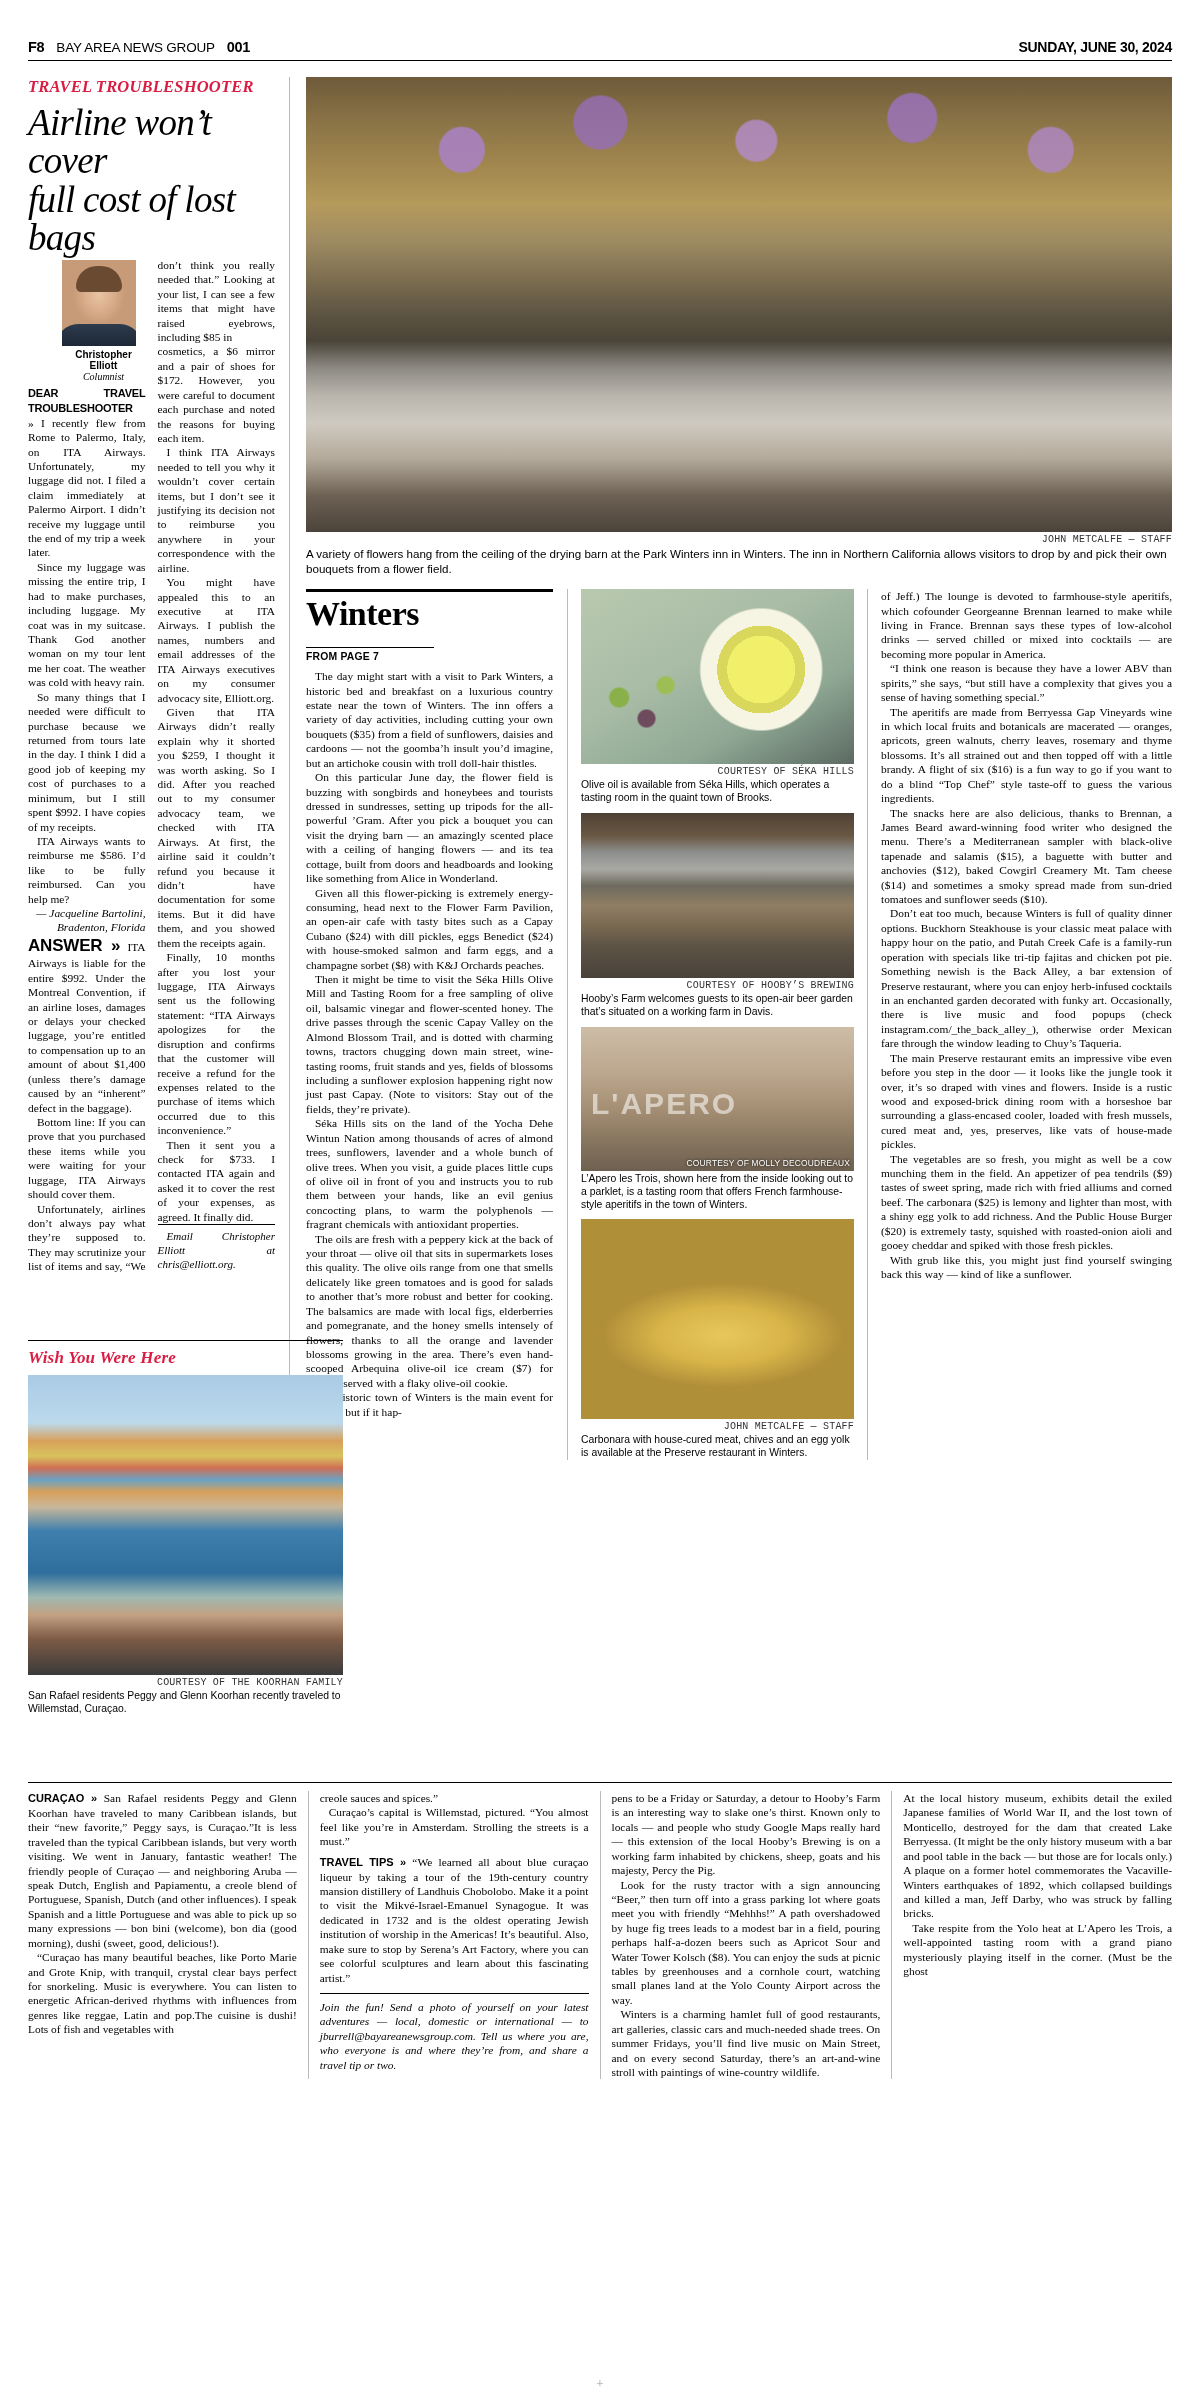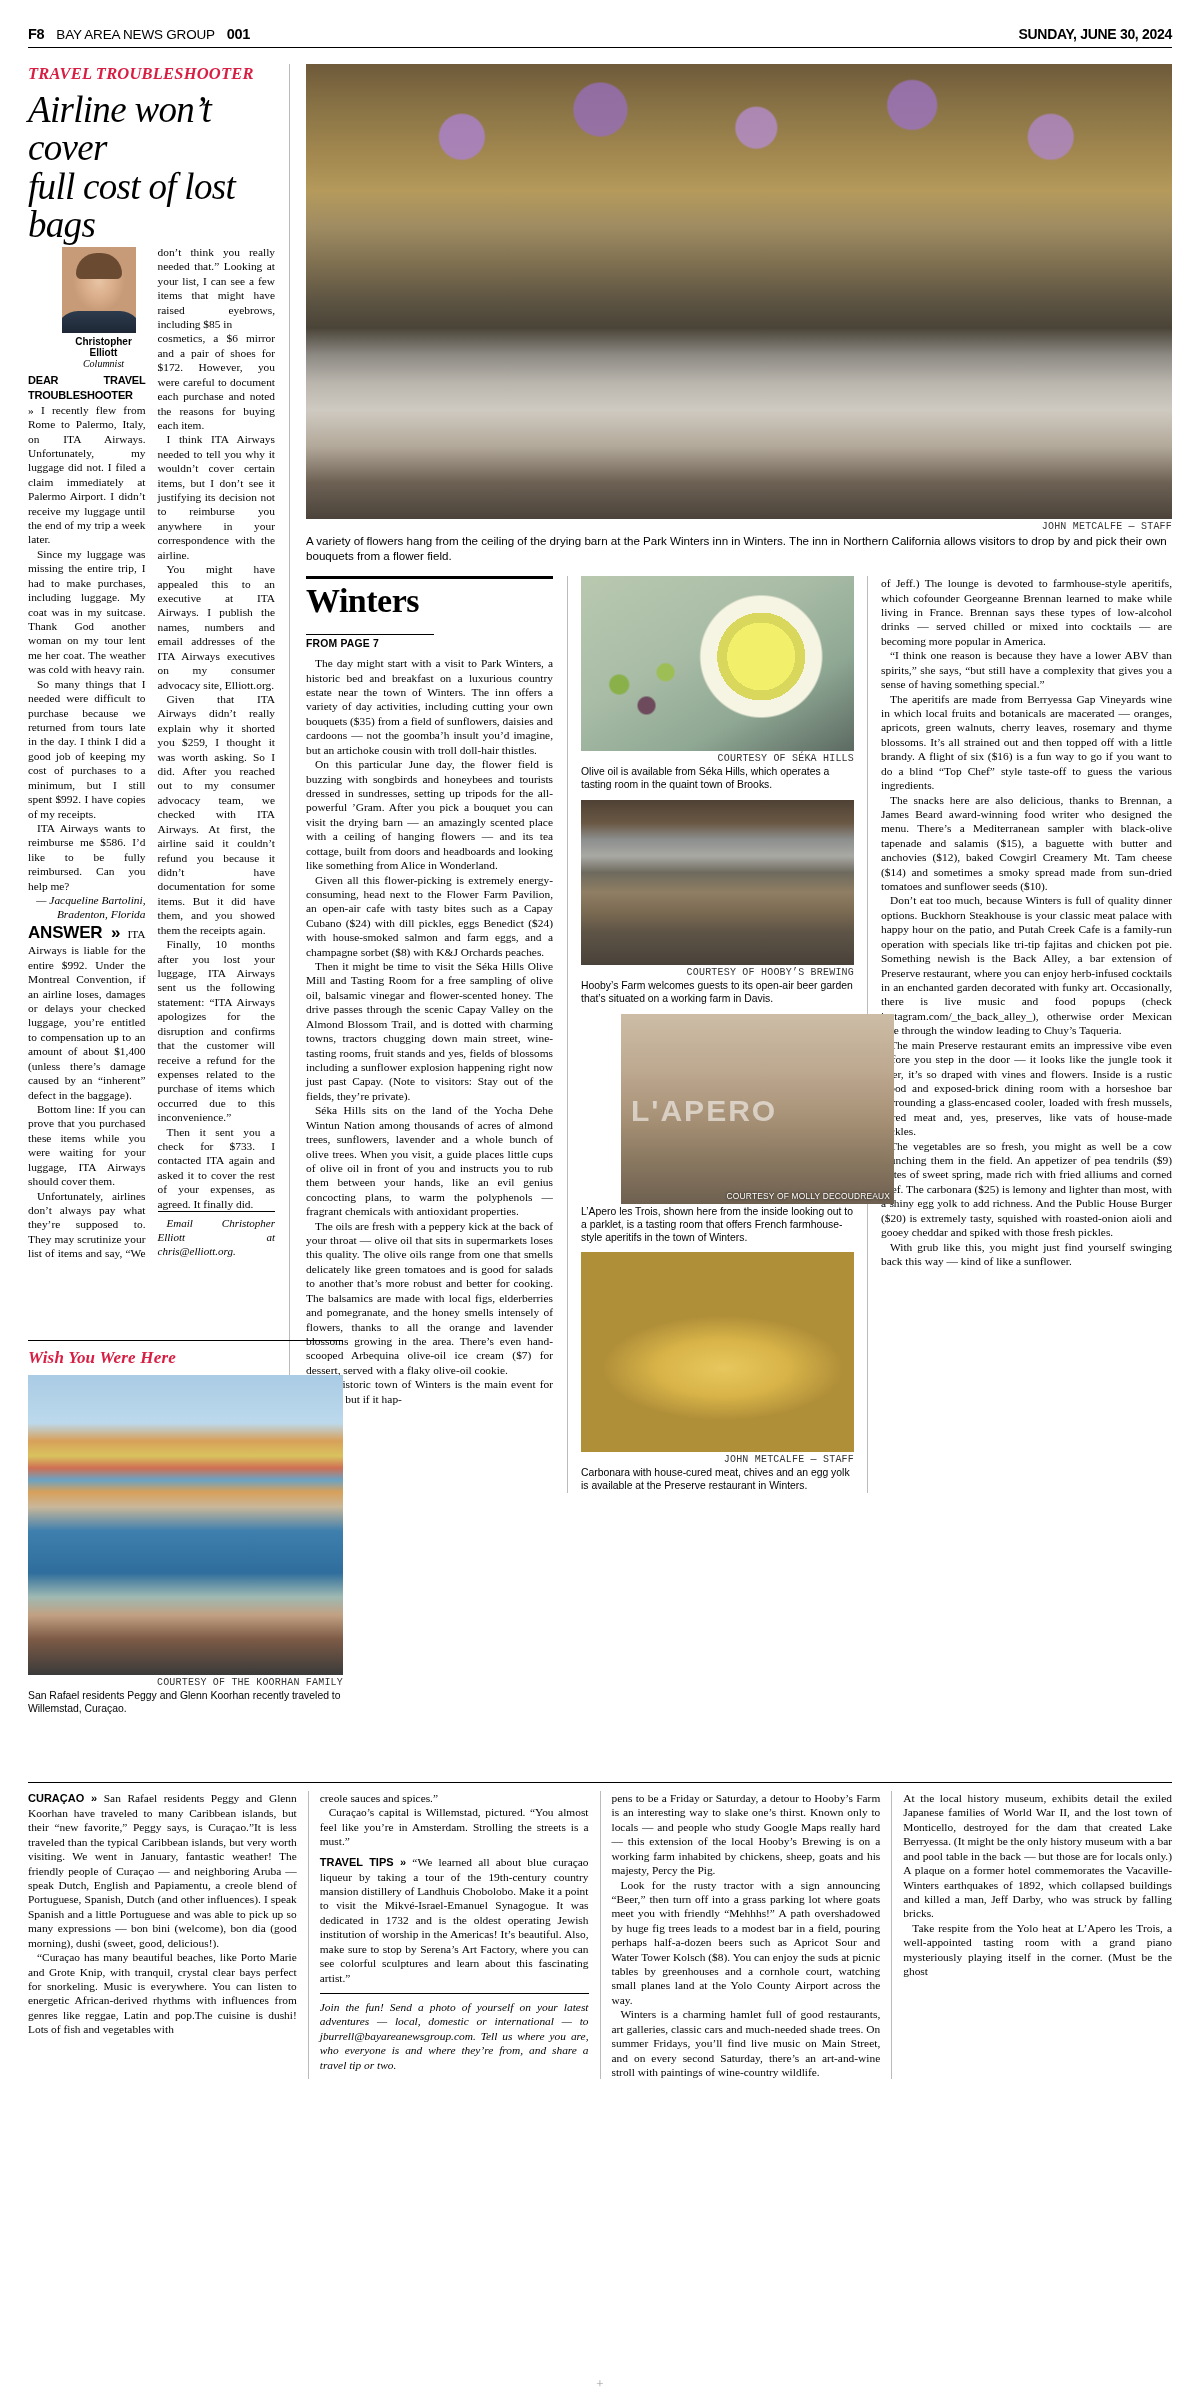--- a/index.html
+++ b/index.html
@@ -3,21 +3,21 @@
 <meta charset="utf-8">
 <style>
   * { box-sizing: border-box; margin: 0; padding: 0; }
   html, body {
     width: 1200px; height: 2400px;
     background: #fff;
     font-family: "Liberation Serif", serif;
     color: #000;
     overflow: hidden;
   }
-  .page { position: relative; width: 1200px; height: 2400px; padding: 4px 28px; }
+  .page { position: relative; width: 1200px; height: 2400px; padding: 17px 28px; }
 
   
   .masthead {
     display: flex; align-items: baseline; justify-content: space-between;
     padding: 22px 0 5px 0;
     border-bottom: 1.6px solid #000;
     font-family: "Liberation Sans", sans-serif;
   }
   .mast-left { display: flex; align-items: baseline; gap: 12px; }
   .folio { font-weight: bold; font-size: 14.5px; letter-spacing: -0.3px; }
@@ -124,25 +124,24 @@
   .ph-beer {
     height: 165px;
     background:
       linear-gradient(180deg,
         #4e4134 0%, #6a5844 14%,
         #8d8f8e 24%, #a9a9a4 34%,
         #6e6a5e 44%, #8f7e63 56%,
         #7a6a52 68%, #5e5446 80%, #49423a 100%);
   }
   .ph-apero {
-    height: 190px;
+    height: 144px;
     background:
       linear-gradient(180deg, #cdbda6 0%, #bda890 30%, #a79176 55%, #8c7a62 75%, #6e6050 100%);
     position: relative;
-    margin-left: 40px;
   }
   .ph-apero::after {
     content: "L'APERO";
     position: absolute; left: 10px; top: 42%;
     font-family: "Liberation Sans", sans-serif;
     font-weight: bold; font-size: 30px; letter-spacing: 2px;
     color: rgba(255,255,255,.55);
   }
   .ph-carb {
     height: 200px;

